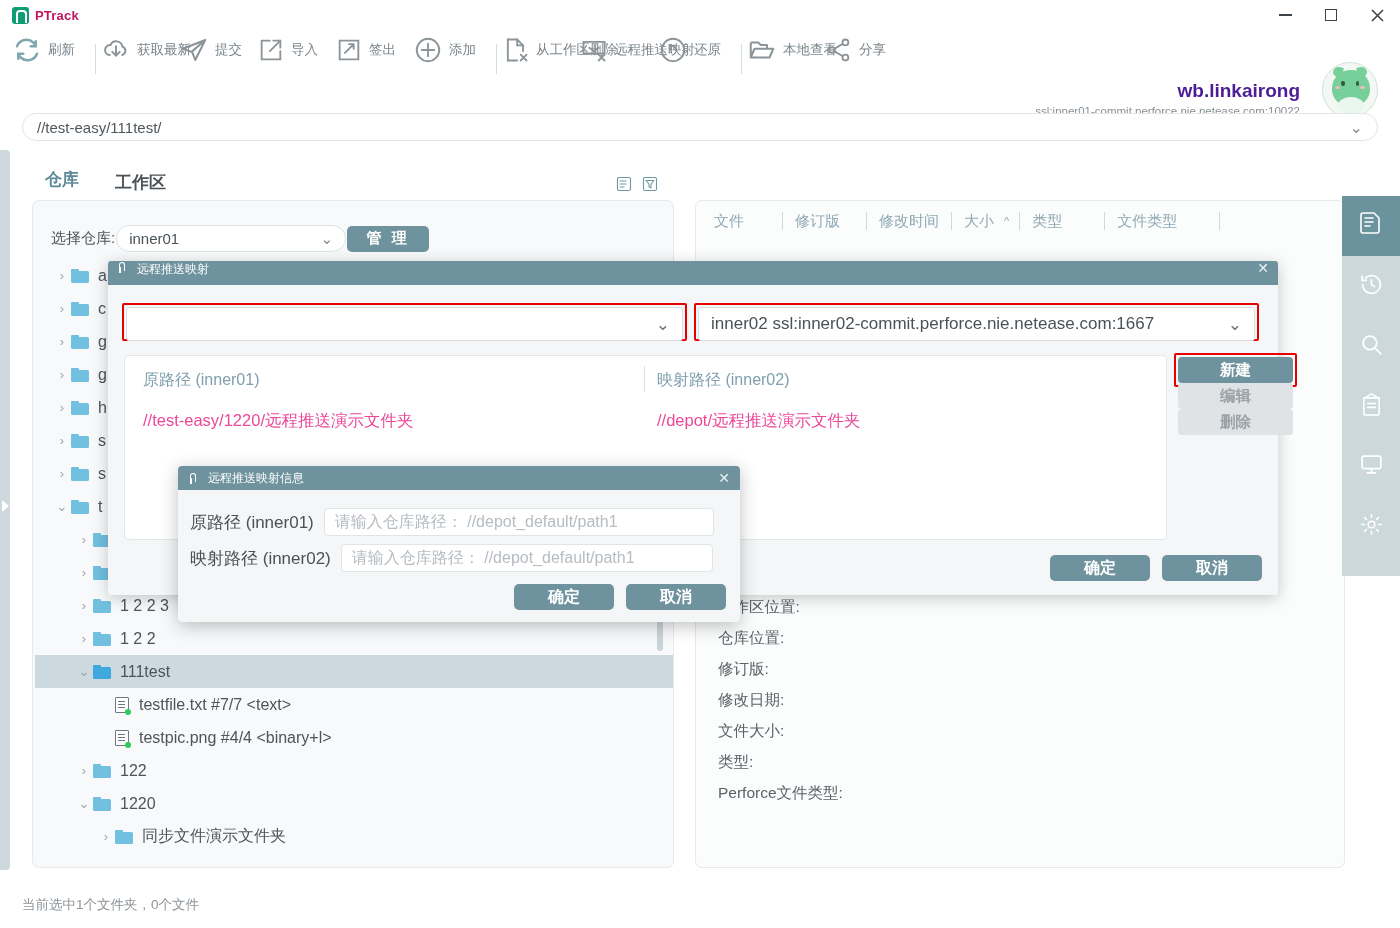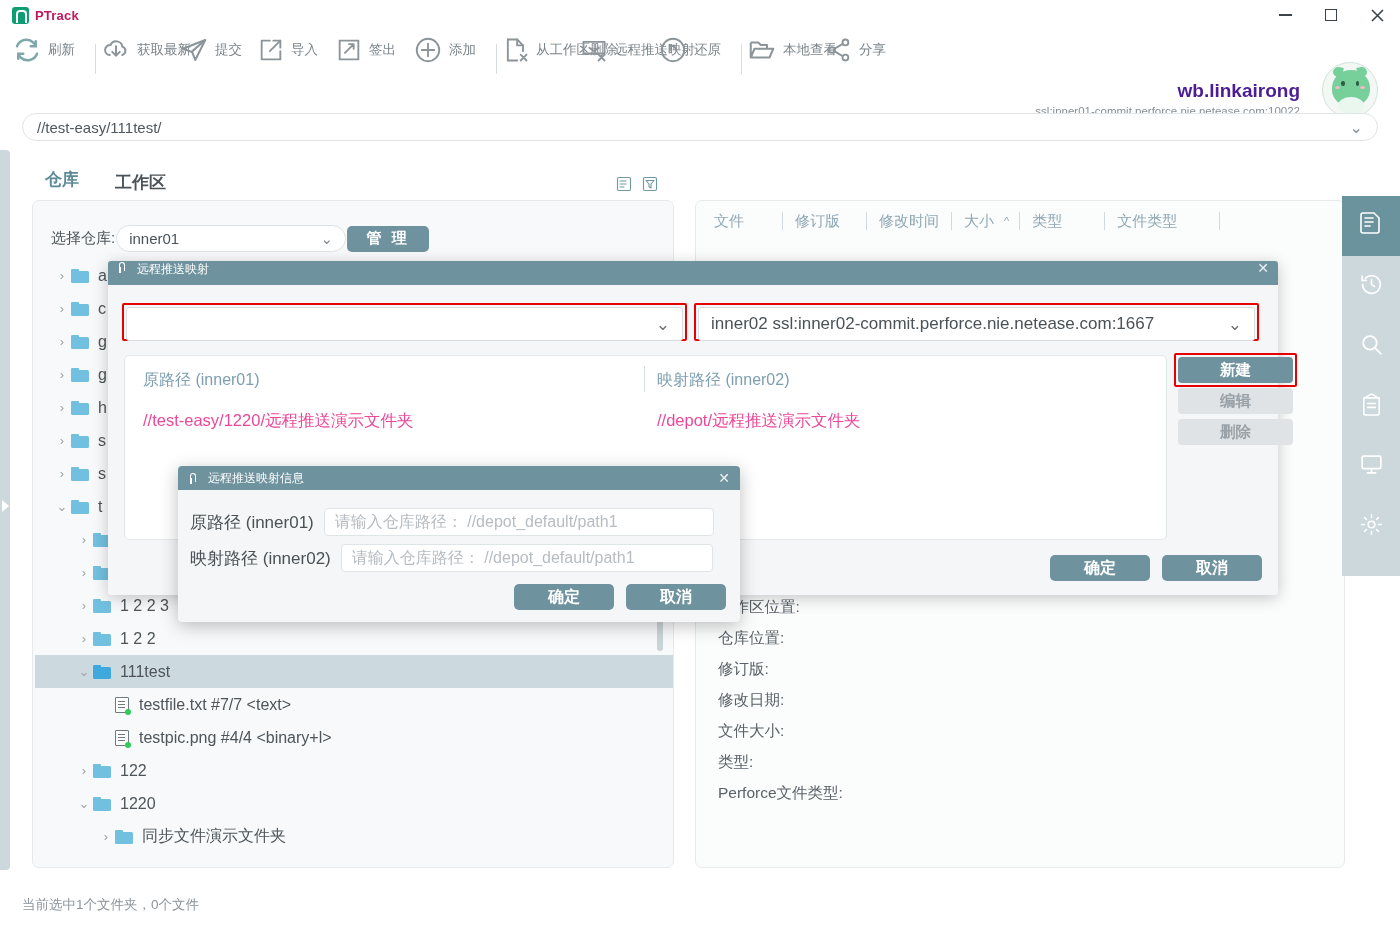--- a/index.html
+++ b/index.html
@@ -135,21 +135,21 @@
   .ddl .chev { margin-left: auto; color: #6b747a; }
 
   .map-box { position: absolute; left: 16px; top: 94px; width: 1043px; height: 185px; background: #fff;
              border: 1px solid #e2e7ea; border-radius: 5px; }
   .map-col-head { position: absolute; top: 14px; font-size: 16px; color: #7d9fae; }
   .map-val { position: absolute; top: 54px; font-size: 16.5px; color: #ec4899; }
   .map-divider { position: absolute; left: 519px; top: 10px; width: 1px; height: 26px; background: #d6dee2; }
 
   .side-btns { position: absolute; left: 1070px; top: 96px; width: 120px; }
   .sbtn { width: 115px; height: 26px; border-radius: 4px; display: flex; align-items: center; justify-content: center;
-          font-size: 15.5px; font-weight: bold; margin-bottom: 5px; }
+          font-size: 15.5px; font-weight: bold; }
   .sbtn.primary { background: #6f939e; color: #fff; }
   .sbtn.muted { background: #dfe3e5; color: #9aa2a8; }
   .newbtn-hl { position: absolute; left: 1066px; top: 92px; width: 123px; height: 34px; border: 2px solid #e60000; border-radius: 2px; }
 
   .dlg1-foot { position: absolute; right: 16px; bottom: 14px; display: flex; gap: 12px; }
   .fbtn { width: 100px; height: 26px; border-radius: 5px; background: #6f939e; color: #fff;
           font-size: 16px; font-weight: bold; display: flex; align-items: center; justify-content: center; }
 
   
   .dlg2 { position: absolute; left: 178px; top: 466px; width: 562px; height: 156px;

